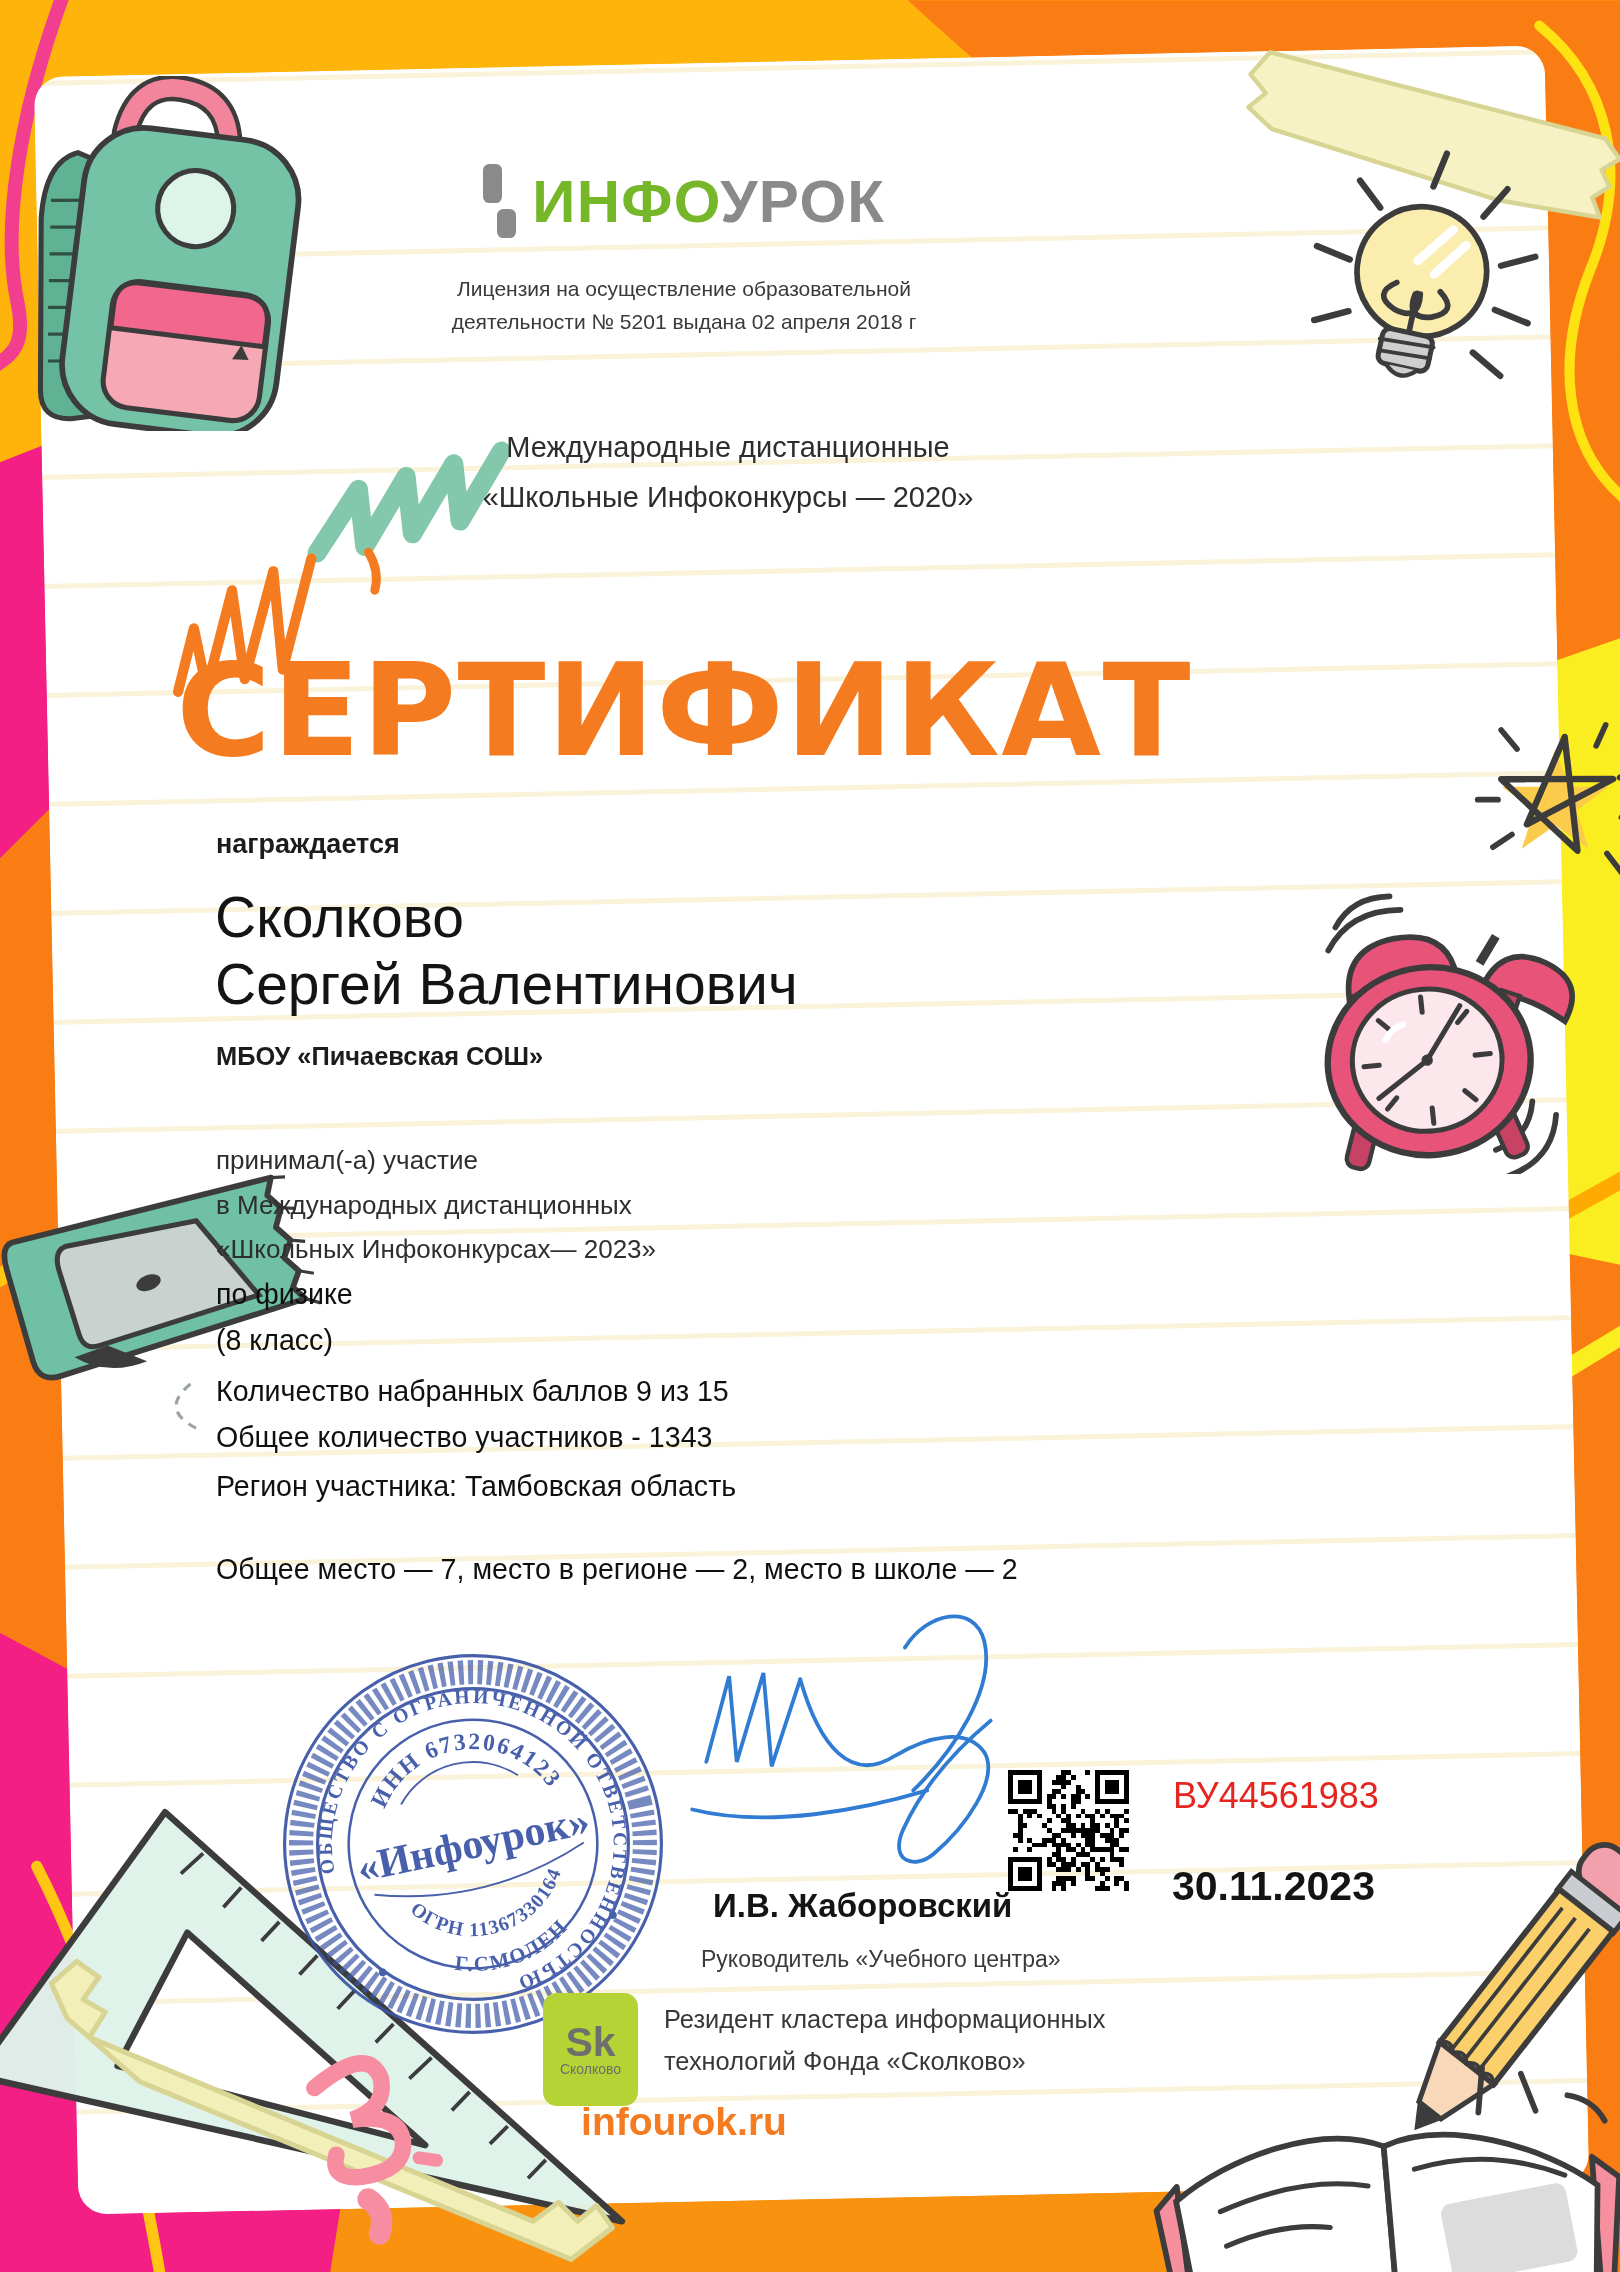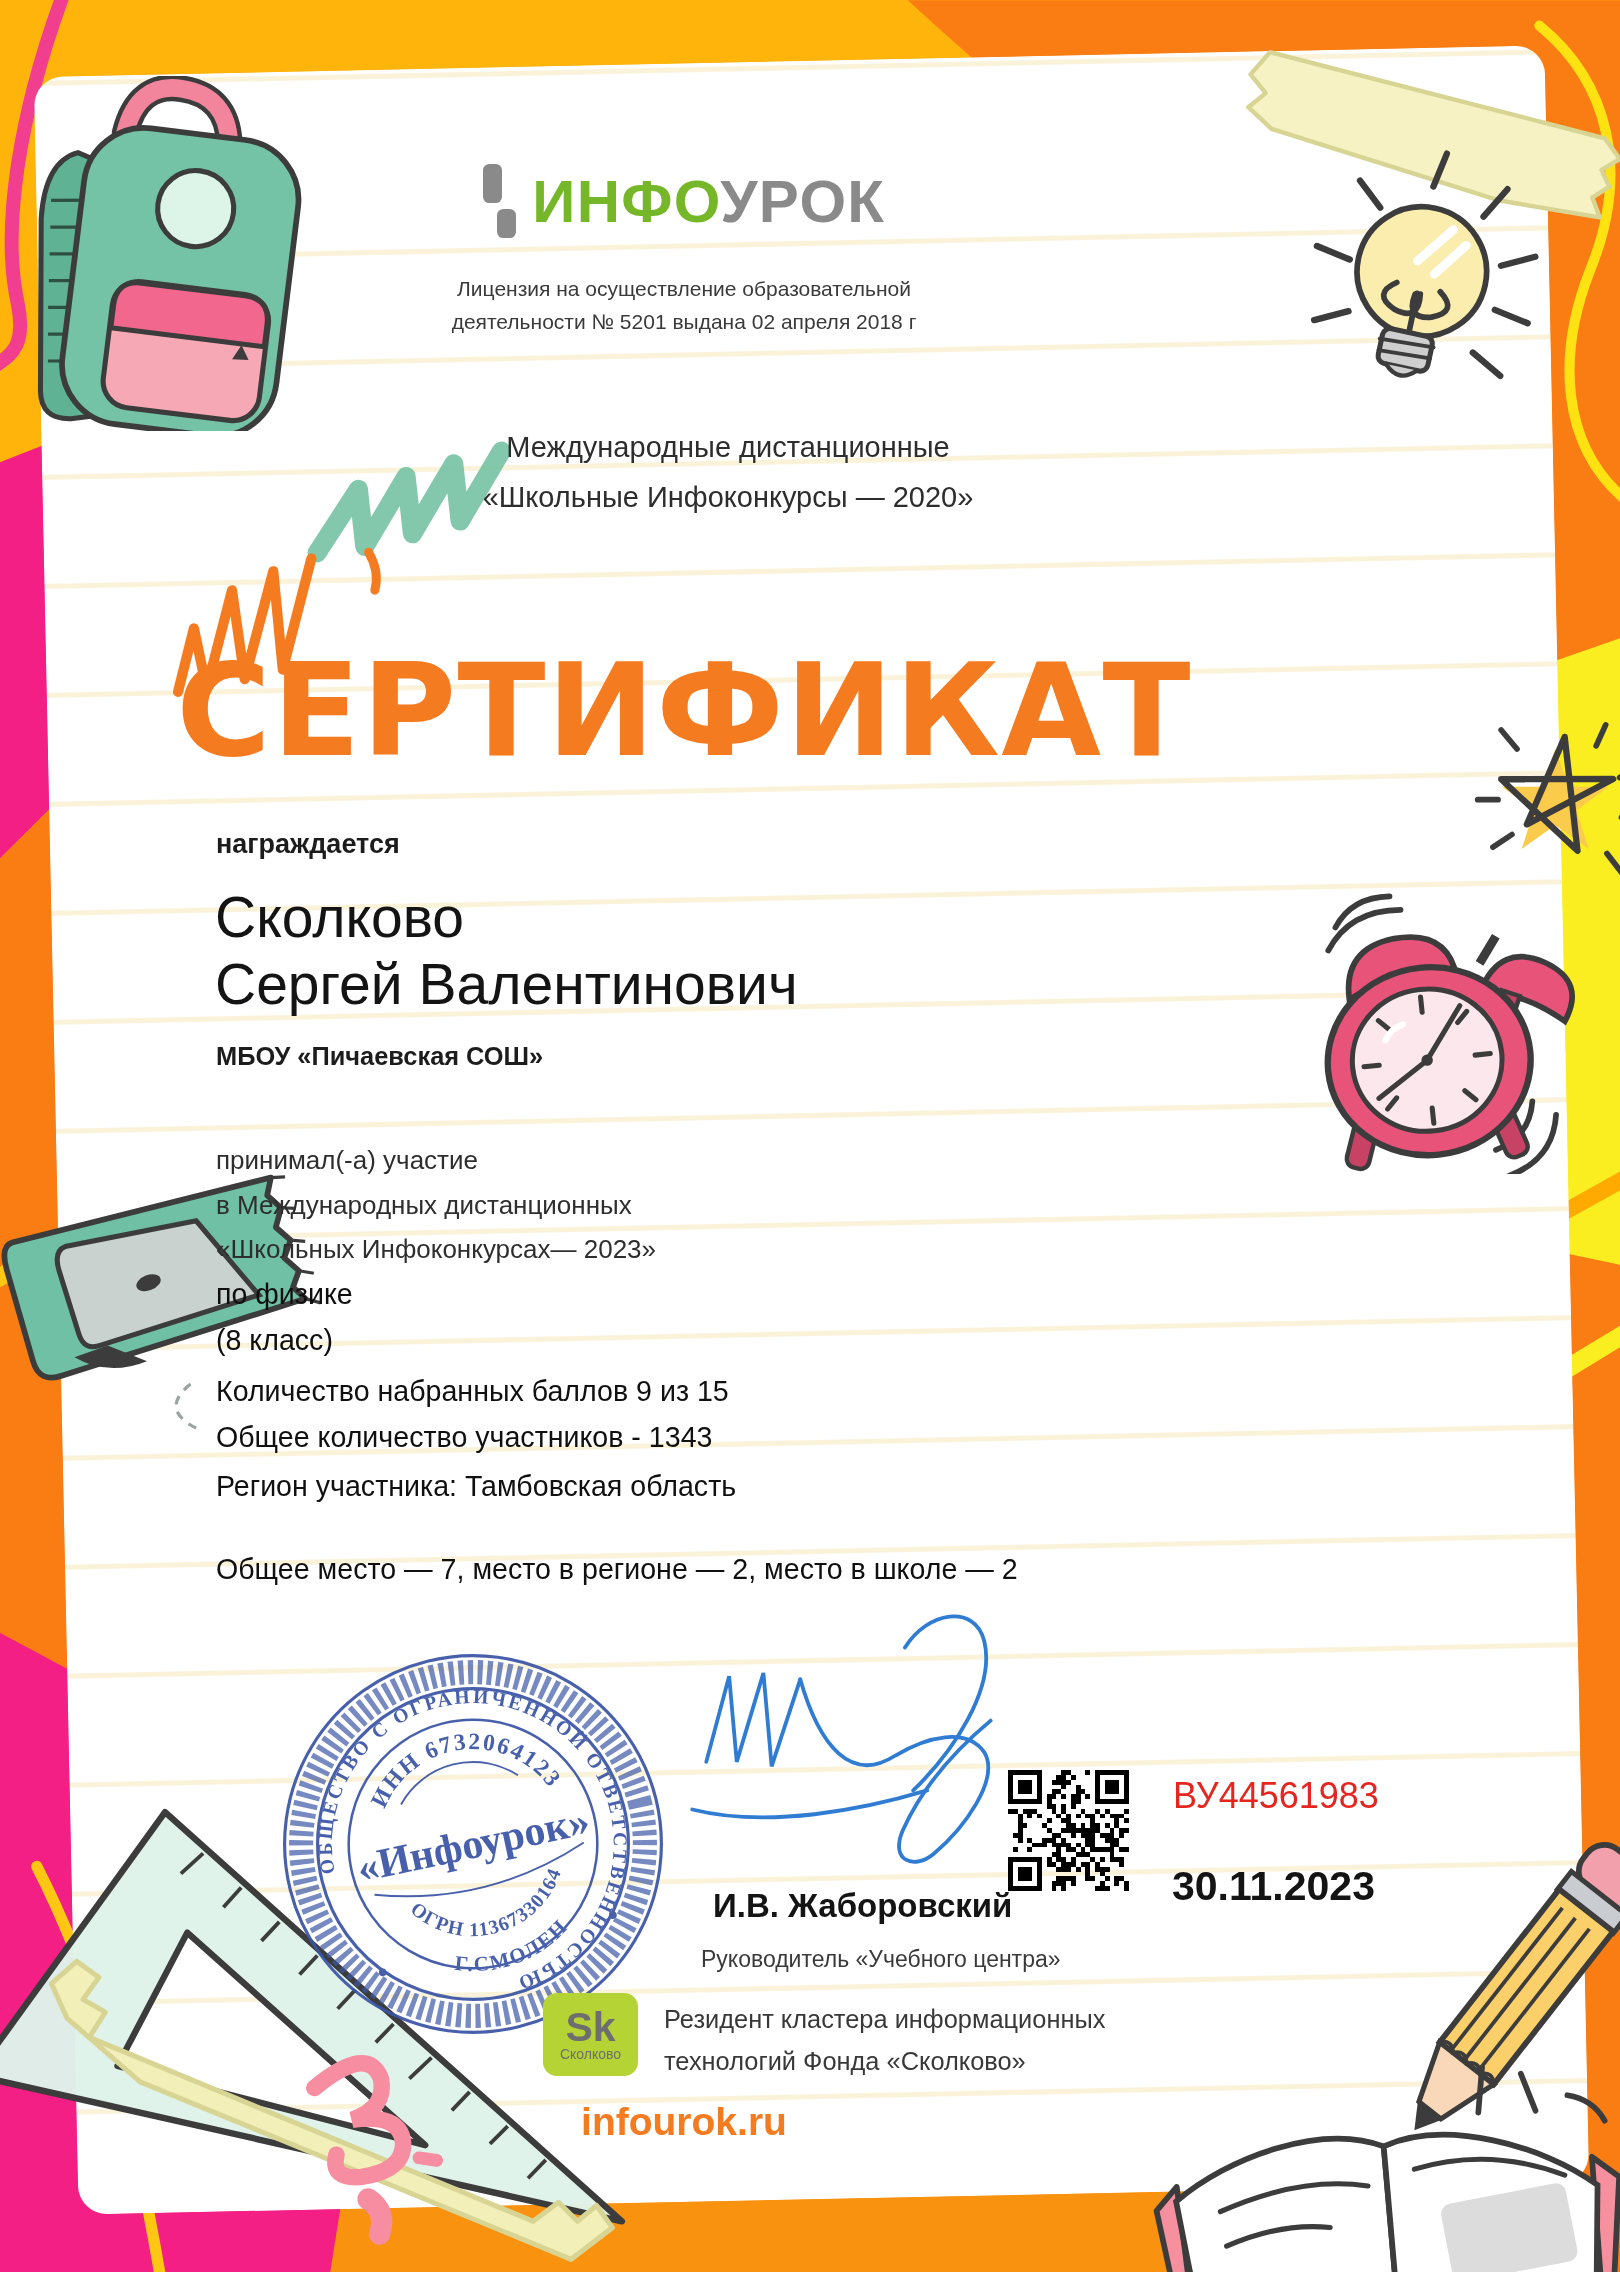--- a/index.html
+++ b/index.html
@@ -31,21 +31,21 @@
   .part{left:216px;font-size:26px;color:#2e2e2e;}
   #part1{top:1145px;} #part2{top:1190px;} #part3{top:1234px;}
   #subject{left:216px;top:1278px;font-size:28.6px;color:#0f0f0f;}
   #grade{left:216px;top:1324px;font-size:28.6px;color:#0f0f0f;}
   .res{left:216px;font-size:28.6px;color:#101010;}
   #res1{top:1375px;} #res2{top:1421px;} #res3{top:1470px;} #res4{top:1553px;}
   #signame{left:701px;top:1887px;font-size:33px;font-weight:bold;color:#141414;margin-left:12px;}
   #sigrole{left:701px;top:1946px;font-size:23px;color:#3a3a3a;}
   #certno{left:1173px;top:1775px;font-size:36px;color:#E52620;}
   #certdate{left:1172px;top:1863px;font-size:41px;color:#141414;font-weight:bold;}
-  #sk{left:543px;top:1993px;width:95px;height:83px;background:#B5D334;border-radius:14px;
+  #sk{left:543px;top:1993px;width:95px;height:113px;background:#B5D334;border-radius:14px;
       display:flex;flex-direction:column;align-items:center;justify-content:center;color:#6e6e6e;}
   #sk .sk-main{font-size:41px;font-weight:bold;line-height:38px;}
   #sk .sk-sub{font-size:14px;}
   #sktext{left:664px;top:1998px;font-size:25.4px;line-height:42px;color:#383838;}
   #website{top:2100px;font-size:39px;font-weight:bold;color:#F47B20;}
 </style>
 </head>
 <body>
 
 <div id="canvas">

